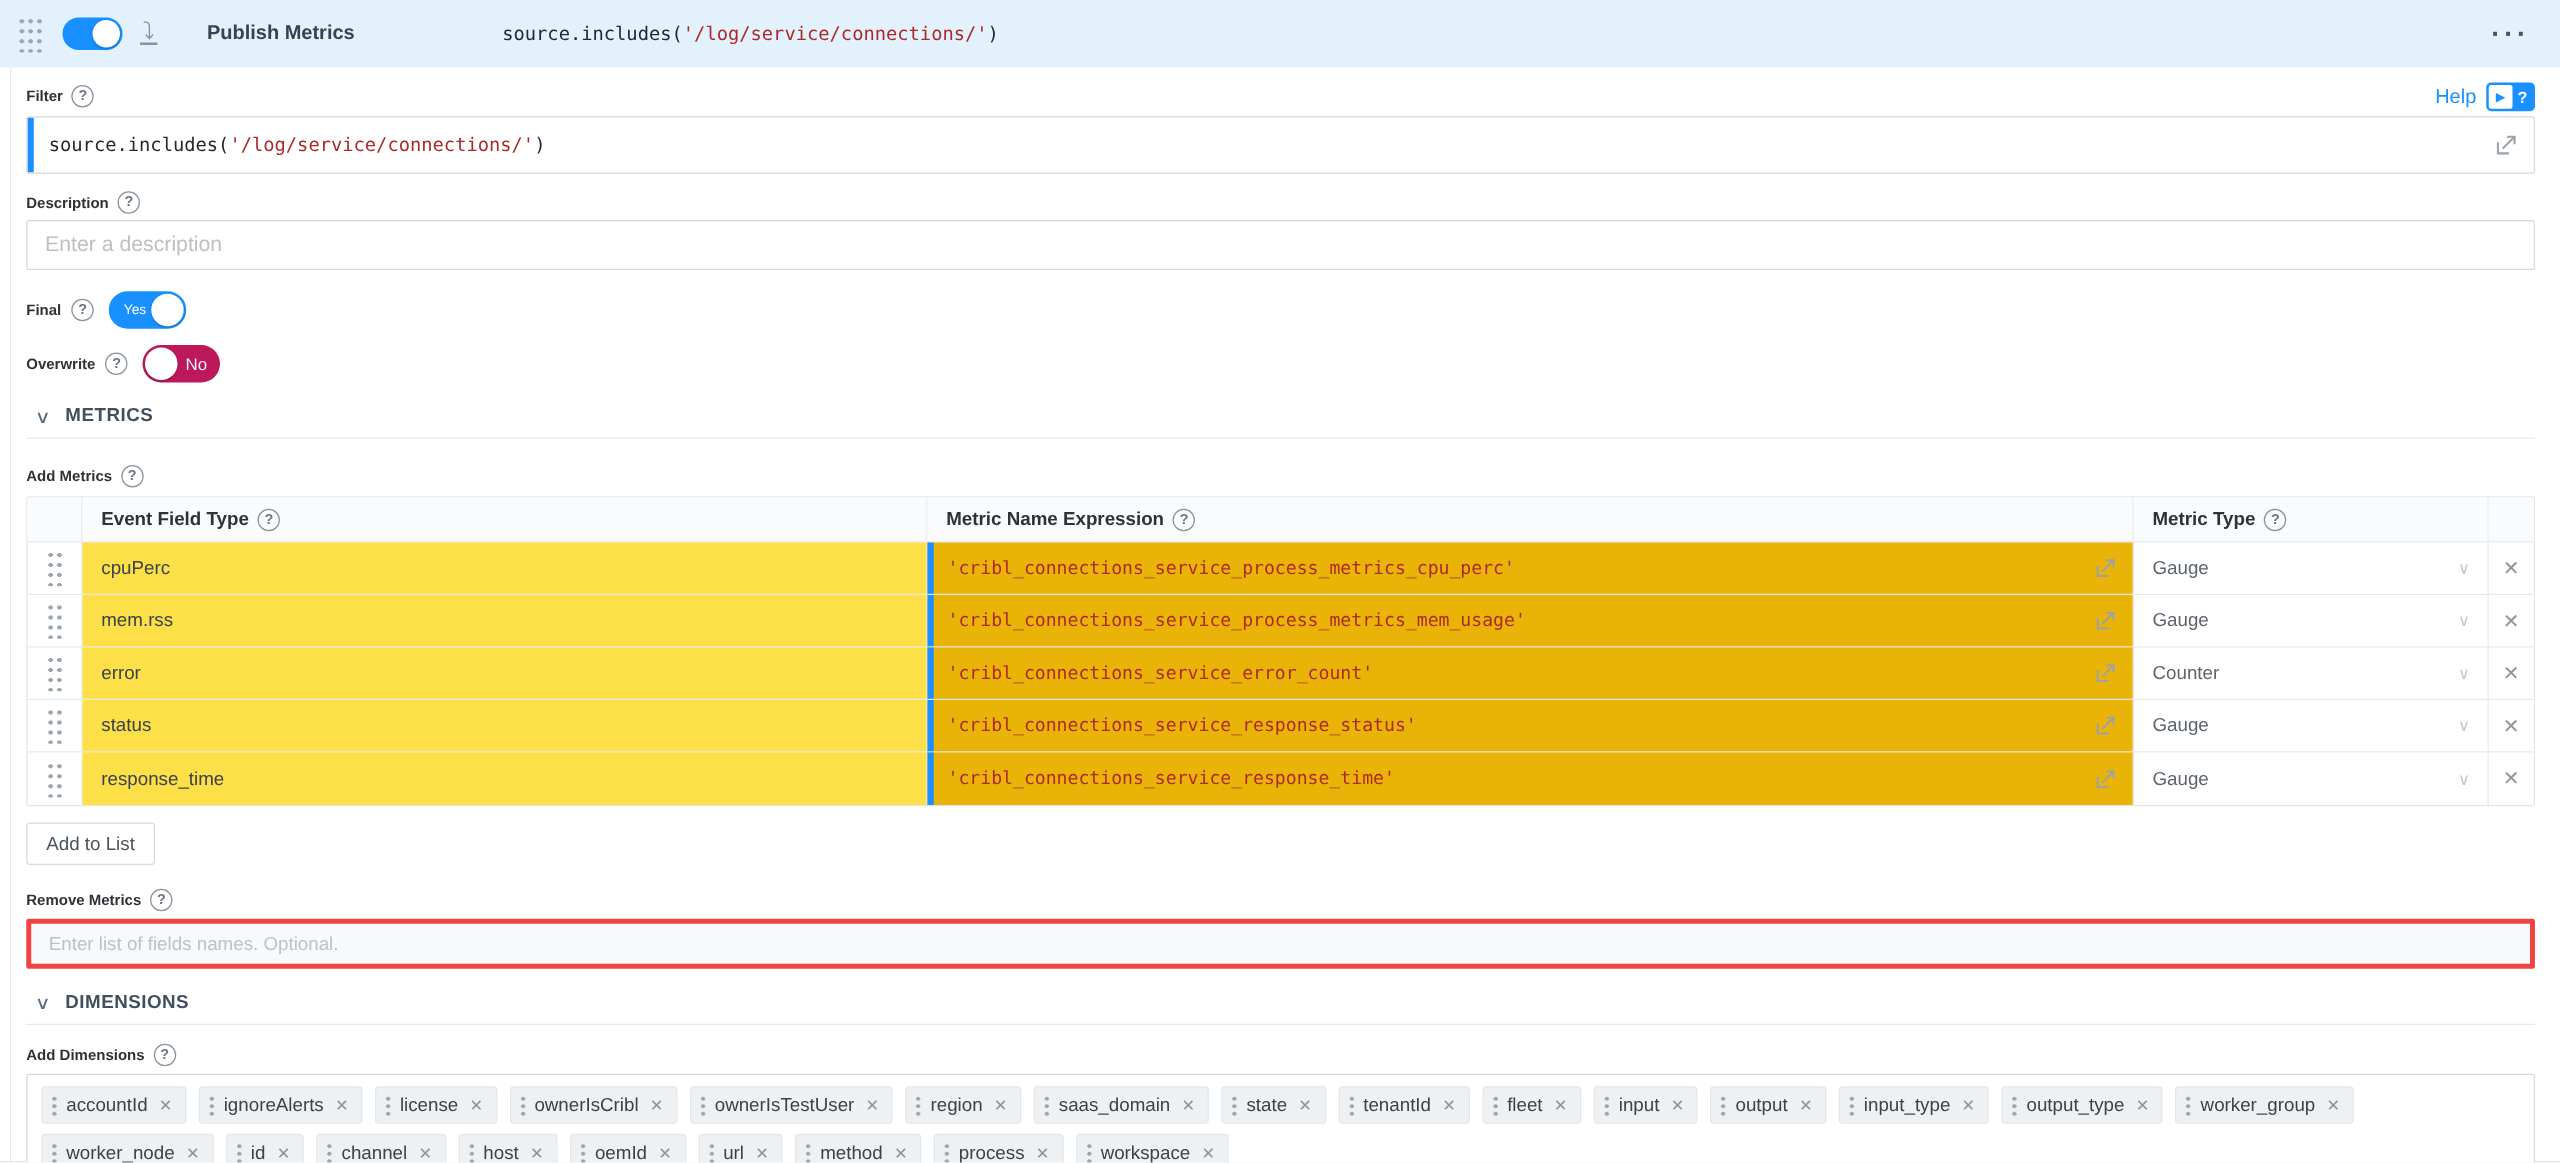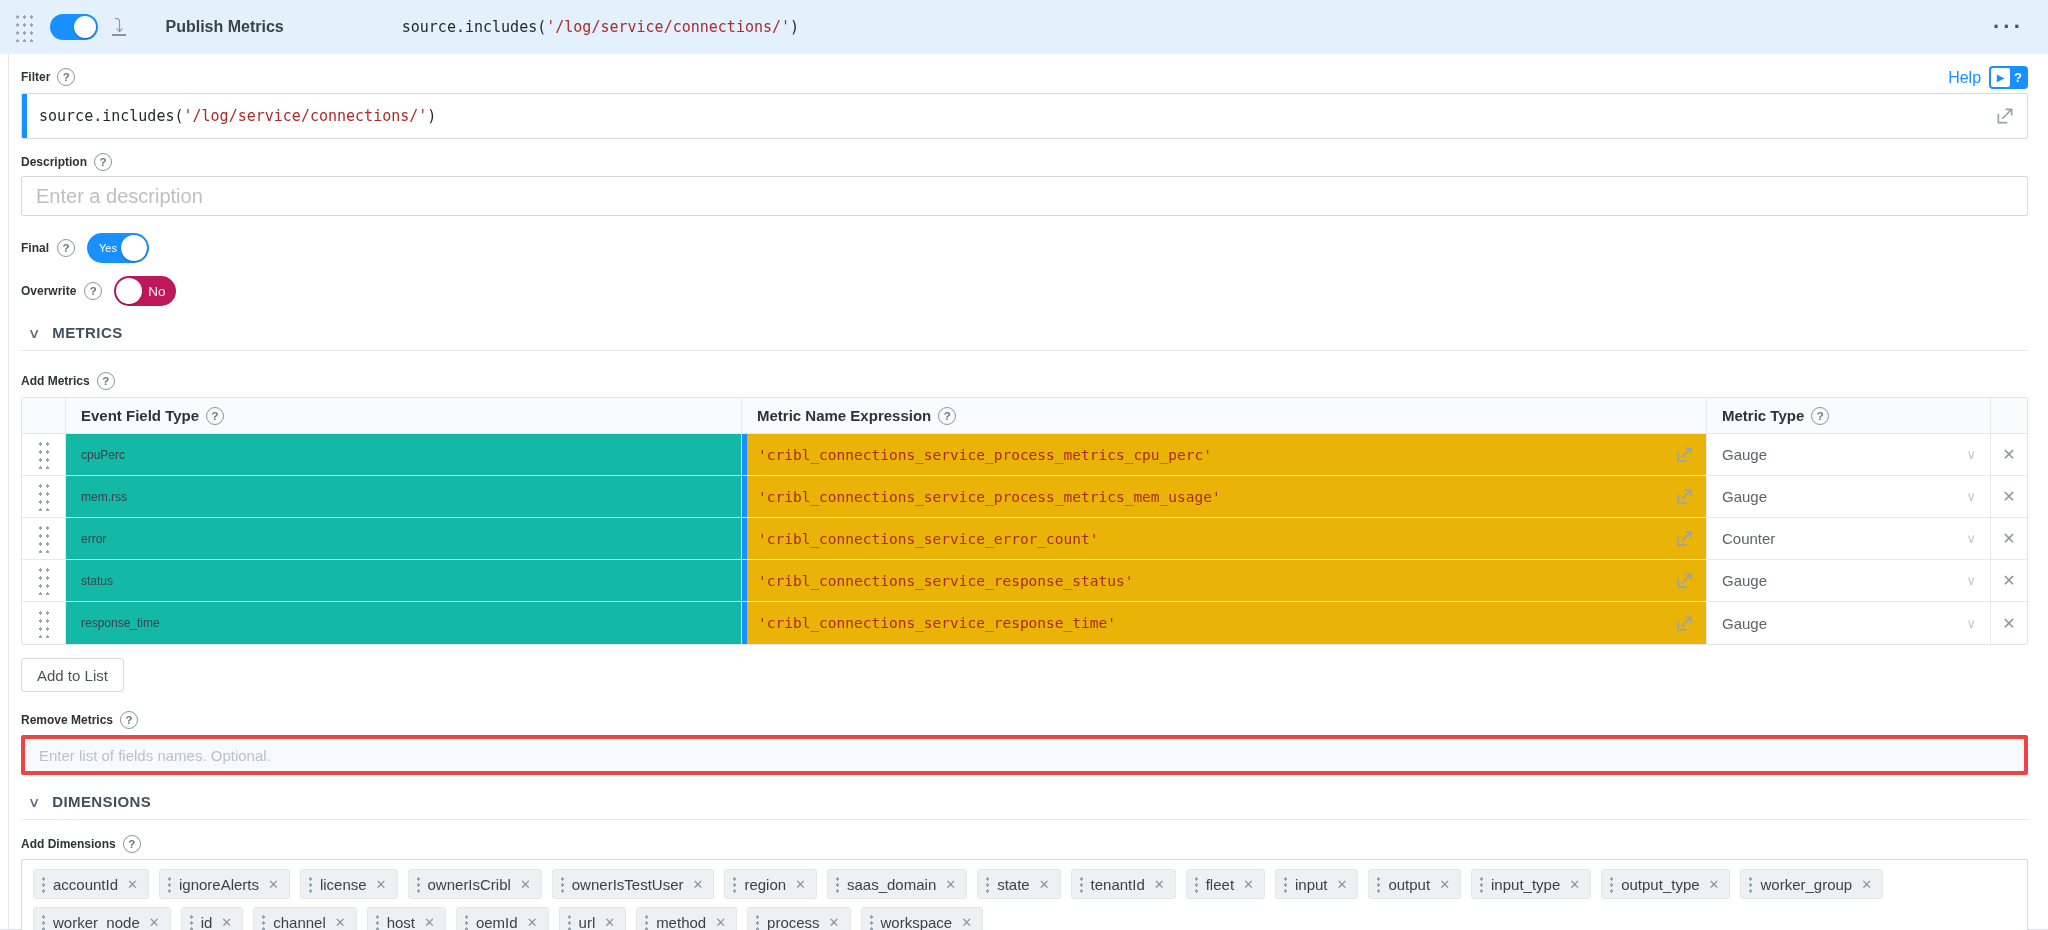--- a/index.html
+++ b/index.html
@@ -32,21 +32,21 @@
   .help-badge .playbox { background:#fff; width:19px; height:19px; border-radius:2px; display:flex; align-items:center; justify-content:center; color:#1890ff; font-size:10px; }
   .help-badge .qq { color:#fff; font-size:13px; font-weight:700; padding:0 4px; }
 
   .row-filter-label { margin-top:14px; }
   .code-input { margin-top:7px; height:46px; border:1px solid #d9d9d9; border-radius:2px; background:#fff; display:flex; align-items:center; position:relative; overflow:hidden; }
   .code-input .bar { position:absolute; left:0; top:0; bottom:0; width:5px; background:#1890ff; }
   .code-input .code { margin-left:17px; font-family:"DejaVu Sans Mono", monospace; font-size:15px; color:#25292e; }
   .expand-ico { margin-left:auto; margin-right:12px; cursor:pointer; display:flex; }
 
   .row-desc-label { margin-top:14px; }
-  .text-input { margin-top:5px; height:40px; border:1px solid #d9d9d9; border-radius:2px; background:#fff; display:flex; align-items:center; padding:0 14px; font-size:20px; color:#bfbfbf; }
+  .text-input { margin-top:5px; height:40px; border:1px solid #d9d9d9; border-radius:2px; background:#fff; display:flex; align-items:center; padding:0 14px; font-size:17px; color:#bfbfbf; }
 
   .toggle-row { display:flex; align-items:center; gap:8px; }
   .row-final { margin-top:17px; }
   .row-overwrite { margin-top:13px; }
   .big-switch { width:62px; height:30px; margin-left:4px; }
   .big-switch.on { background:#1890ff; }
   .big-switch.on .knob { width:26px; height:26px; right:2px; }
   .big-switch.on .tlabel { color:#fff; font-size:11px; margin-left:12px; }
   .big-switch.off { background:#be185d; }
   .big-switch.off .knob { width:26px; height:26px; left:2px; }
@@ -62,21 +62,21 @@
   .mtable { margin-top:7px; border:1px solid #e3e6e9; border-radius:2px; }
   .trow { display:grid; grid-template-columns:44px 676px 1fr 284px 36px; }
   .trow > div { border-right:1px solid #e6e9ec; border-bottom:1px solid #e6e9ec; display:flex; align-items:center; }
   .trow > div:last-child { border-right:none; }
   .trow.last > div { border-bottom:none; }
   .thead > div { background:#fafbfc; height:36px; font-size:15px; font-weight:700; color:#2e3338; }
   .thead .hcell { gap:7px; padding-left:15px; }
   .tbody-row > div { height:42px; }
   .cell-drag { justify-content:center; }
   .row-drag { width:13px; height:29px; cursor:grab; }
-  .cell-field { background:#14b8a6; padding-left:15px; font-size:12px; color:#3a424a; }
+  .cell-field { background:#fde047; padding-left:15px; font-size:15px; color:#3a424a; }
   .cell-expr { position:relative; background:#eab308; }
   .cell-expr .bar { position:absolute; left:0; top:0; bottom:0; width:5px; background:#1890ff; }
   .cell-expr .code { margin-left:16px; font-family:"DejaVu Sans Mono", monospace; font-size:14.5px; color:#ab2b2b; }
   .cell-type { padding-left:15px; font-size:15px; color:#5d646b; position:relative; cursor:pointer; }
   .cell-type .chev { position:absolute; right:14px; color:#c3c8cd; font-size:13px; }
   .cell-remove { justify-content:center; color:#8c959d; font-size:16px; cursor:pointer; }
 
   .add-btn { margin-top:13px; display:inline-flex; align-items:center; height:34px; padding:0 15px; border:1px solid #d9d9d9; border-radius:3px; background:#fff; font-size:15px; color:#4c535a; cursor:pointer; }
   .row-removemetrics-label { margin-top:19px; }
   .remove-input { margin-top:6px; height:40px; border:4px solid #ef4444; border-radius:2px; background:#f7fafd; display:flex; align-items:center; padding:0 14px; font-size:15px; color:#b9c2c9; }

